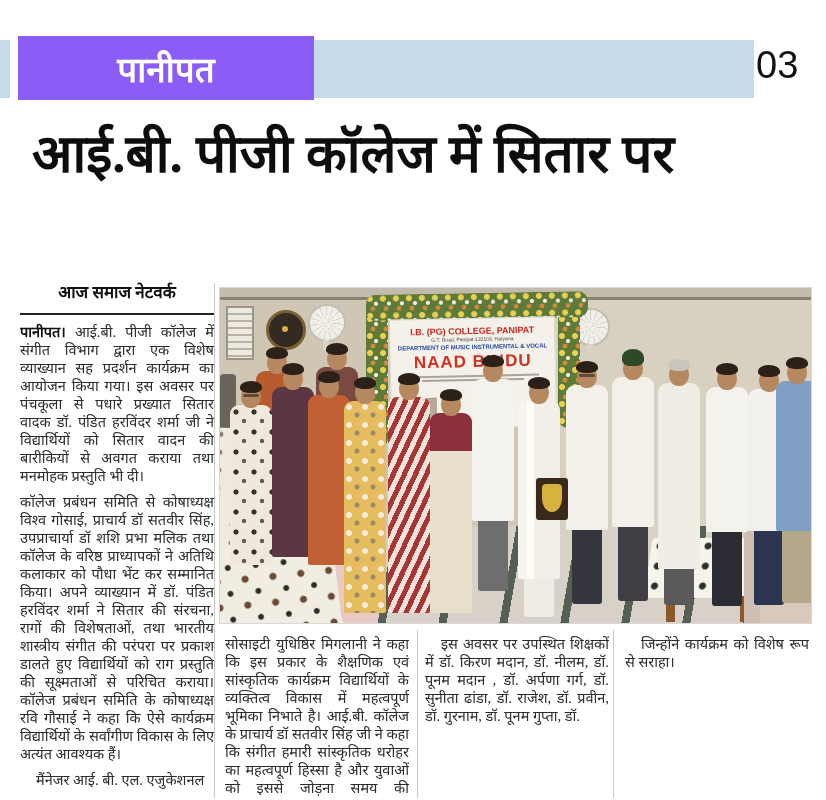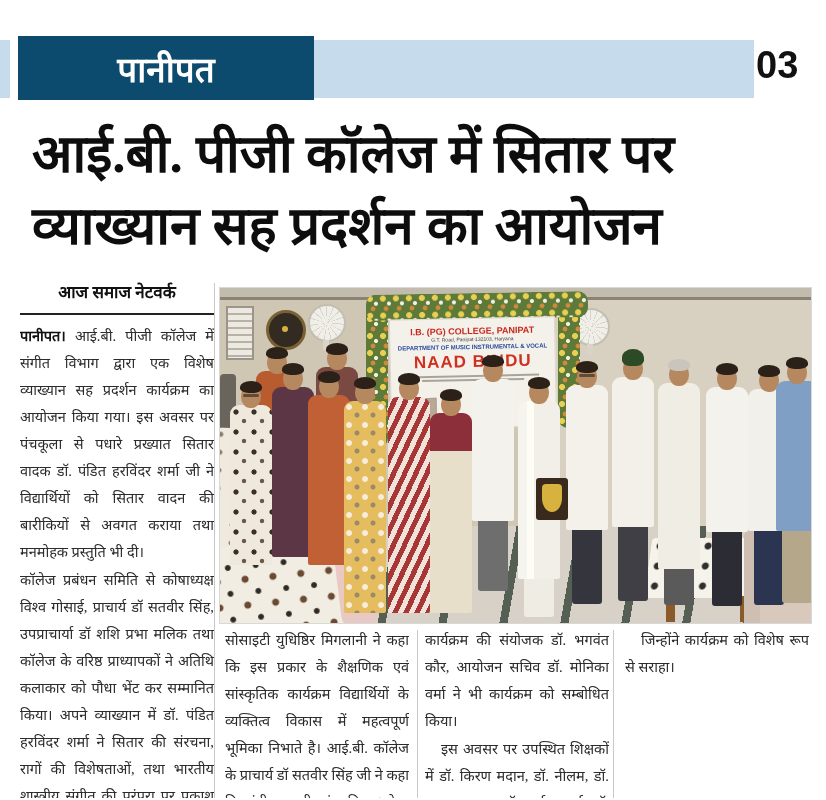--- a/index.html
+++ b/index.html
@@ -3,42 +3,42 @@
 <meta charset="utf-8">
 <style>
   html,body{margin:0;padding:0;}
   body{
     width:826px;height:800px;position:relative;background:#ffffff;
     font-family:"Liberation Serif","DejaVu Serif",serif;overflow:hidden;
   }
   
   .edge-strip{position:absolute;left:0;top:40px;width:10px;height:58px;background:#c6dbec;}
   .section-box{
-    position:absolute;left:18px;top:36px;width:296px;height:64px;background:#0c4a6e;
+    position:absolute;left:18px;top:36px;width:296px;height:64px;background:#8b5cf6;
     display:flex;align-items:center;justify-content:center;
   }
   .section-box span{color:#fff;font-weight:bold;font-size:35px;}
   .light-bar{
     position:absolute;left:314px;top:40px;width:440px;height:58px;background:#c6dbec;
     display:flex;flex-direction:column;align-items:flex-end;justify-content:center;padding-right:10px;box-sizing:border-box;
   }
   .brand{color:#1276bd;font-weight:bold;font-size:27px;line-height:30px;}
   .dateline{color:#1c1c1c;font-size:14px;font-weight:bold;line-height:18px;}
-  .page-num{position:absolute;left:756px;top:44px;font-size:38px;font-weight:bold;color:#111;
+  .page-num{position:absolute;left:756px;top:44px;font-size:38px;font-weight:normal;color:#111;
     font-family:"Liberation Sans","DejaVu Sans",sans-serif;}
   
   .headline{
     position:absolute;left:32px;top:118px;width:784px;margin:0;
     font-size:53px;font-weight:bold;color:#0d0d0d;line-height:72px;letter-spacing:0px;
   }
   
   .col1{position:absolute;left:20px;top:278px;width:194px;height:520px;overflow:hidden;}
   .byline{font-weight:bold;font-size:17px;text-align:center;color:#111;margin:2px 0 10px 0;}
   .rule{height:2px;background:#222;margin:0 0 8px 0;}
-  .body-p{font-size:14.5px;line-height:27px;color:#2b2b2b;text-align:justify;margin:0 0 1px 0;}
+  .body-p{font-size:14.5px;line-height:18px;color:#2b2b2b;text-align:justify;margin:8px 0 1px 0;}
   .body-p b{color:#111;}
   .indent{text-indent:16px;}
   .under-cols{position:absolute;left:225px;top:627px;width:585px;height:171px;display:flex;gap:16px;overflow:hidden;}
   .ucol{width:184px;overflow:hidden;}
   .vline{position:absolute;width:1px;background:#c9c9c9;}
   
   .photo{
     position:absolute;left:219px;top:287px;width:591px;height:335px;background:#cfc6b4;
     border:1px solid #d8d8d8;overflow:hidden;
   }
@@ -115,21 +115,20 @@
 <div class="edge-strip"></div>
 <div class="section-box">
   <span>पानीपत</span>
 </div>
 <div class="light-bar">
 </div>
 <div class="page-num">03</div>
 
 <h1 class="headline">
   <span>आई.बी. पीजी कॉलेज में सितार पर</span><br>
-  <span>व्याख्यान सह प्रदर्शन का आयोजन</span>
 </h1>
 
 <div class="col1">
   <div class="byline">आज समाज नेटवर्क</div>
   <div class="rule"></div>
   <p class="body-p">
     <b>पानीपत।</b>
     <span>आई.बी. पीजी कॉलेज में संगीत विभाग द्वारा एक विशेष व्याख्यान सह प्रदर्शन कार्यक्रम का आयोजन किया गया। इस अवसर पर पंचकूला से पधारे प्रख्यात सितार वादक डॉ. पंडित हरविंदर शर्मा जी ने विद्यार्थियों को सितार वादन की बारीकियों से अवगत कराया तथा मनमोहक प्रस्तुति भी दी।</span>
   </p>
   <p class="body-p">कॉलेज प्रबंधन समिति से कोषाध्यक्ष विश्व गोसाई, प्राचार्य डॉ सतवीर सिंह, उपप्राचार्या डॉ शशि प्रभा मलिक तथा कॉलेज के वरिष्ठ प्राध्यापकों ने अतिथि कलाकार को पौधा भेंट कर सम्मानित किया। अपने व्याख्यान में डॉ. पंडित हरविंदर शर्मा ने सितार की संरचना, रागों की विशेषताओं, तथा भारतीय शास्त्रीय संगीत की परंपरा पर प्रकाश डालते हुए विद्यार्थियों को राग प्रस्तुति की सूक्ष्मताओं से परिचित कराया। कॉलेज प्रबंधन समिति के कोषाध्यक्ष रवि गौसाई ने कहा कि ऐसे कार्यक्रम विद्यार्थियों के सर्वांगीण विकास के लिए अत्यंत आवश्यक हैं।</p>
@@ -248,21 +247,20 @@
   <div class="table-leg tl2"></div>
   <div class="sofa-arm"></div>
   <div class="sofa-right"></div>
 </div>
 
 <div class="under-cols">
   <div class="ucol">
     <p class="body-p">सोसाइटी युधिष्ठिर मिगलानी ने कहा कि इस प्रकार के शैक्षणिक एवं सांस्कृतिक कार्यक्रम विद्यार्थियों के व्यक्तित्व विकास में महत्वपूर्ण भूमिका निभाते है। आई.बी. कॉलेज के प्राचार्य डॉ सतवीर सिंह जी ने कहा कि संगीत हमारी सांस्कृतिक धरोहर का महत्वपूर्ण हिस्सा है और युवाओं को इससे जोड़ना समय की आवश्यकता है।</p>
   </div>
   <div class="ucol">
-    <p class="body-p">कार्यक्रम की संयोजक डॉ. भगवंत कौर, आयोजन सचिव डॉ. मोनिका वर्मा ने भी कार्यक्रम को सम्बोधित किया।</p>
     <p class="body-p indent">इस अवसर पर उपस्थित शिक्षकों में डॉ. किरण मदान, डॉ. नीलम, डॉ. पूनम मदान , डॉ. अर्पणा गर्ग, डॉ. सुनीता ढांडा, डॉ. राजेश, डॉ. प्रवीन, डॉ. गुरनाम, डॉ. पूनम गुप्ता, डॉ.</p>
   </div>
   <div class="ucol">
     <p class="body-p indent">जिन्होंने कार्यक्रम को विशेष रूप से सराहा।</p>
   </div>
 </div>
 
 <div class="vline" style="left:214px;top:283px;height:515px"></div>
 <div class="vline" style="left:417px;top:630px;height:168px"></div>
 <div class="vline" style="left:613px;top:630px;height:168px"></div>

